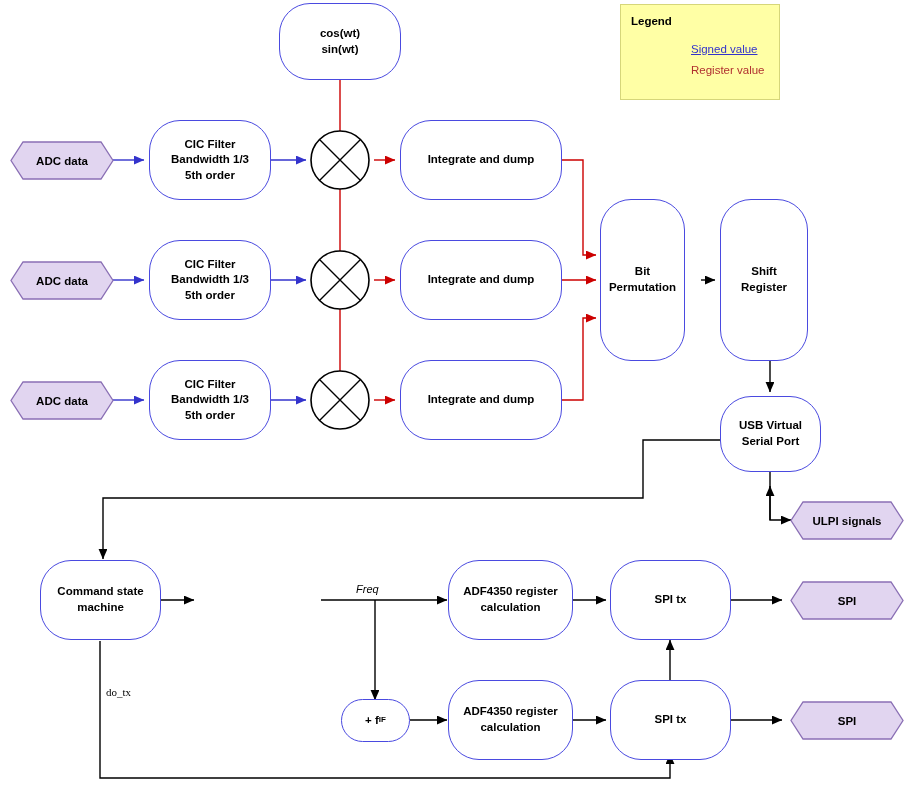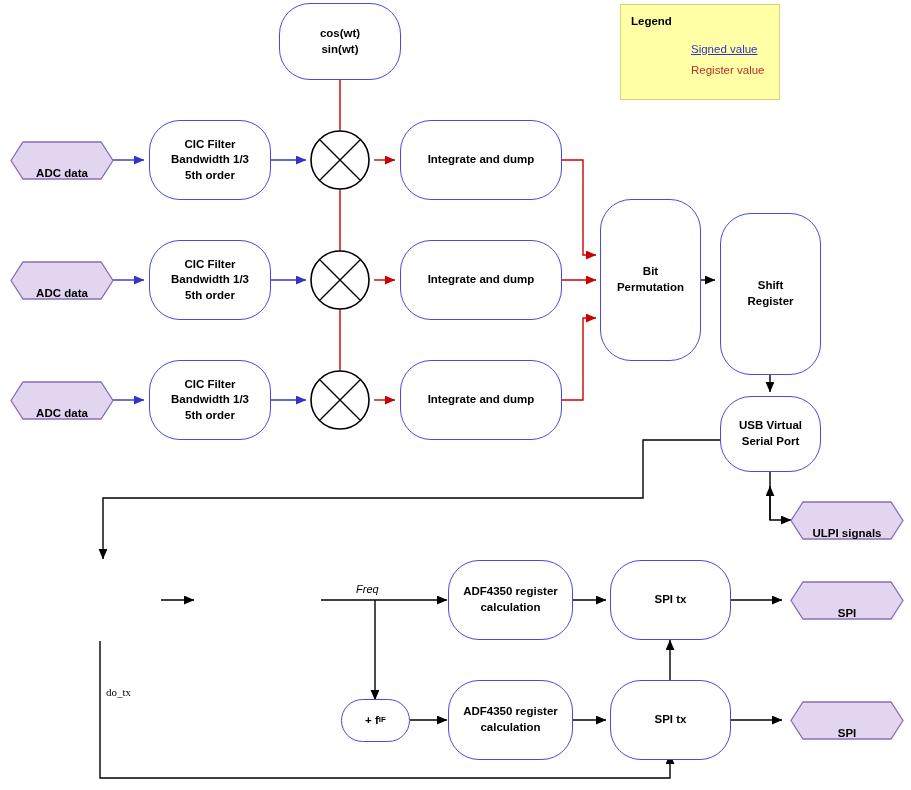--- a/index.html
+++ b/index.html
@@ -47,21 +47,21 @@
     box-sizing: border-box;
   }
   .hexwrap svg {
     position: absolute;
     left: 0;
     top: 0;
   }
   .hexlabel {
     position: absolute;
     left: 0;
-    top: 12px;
+    top: 0;
     width: 100%;
     height: 100%;
     display: flex;
     align-items: center;
     justify-content: center;
     font-size: 11.5px;
     font-weight: bold;
     color: #000000;
     text-align: center;
   }
@@ -221,35 +221,37 @@
 Bandwidth 1/3
 5th order</div>
   <div class="node box" style="left:149px; top:360px; width:122px; height:80px; white-space:pre-line;">CIC Filter
 Bandwidth 1/3
 5th order</div>
 
   <div class="node box" style="left:400px; top:120px; width:162px; height:80px;">Integrate and dump</div>
   <div class="node box" style="left:400px; top:240px; width:162px; height:80px;">Integrate and dump</div>
   <div class="node box" style="left:400px; top:360px; width:162px; height:80px;">Integrate and dump</div>
 
-  <div class="node box" style="left:600px; top:199px; width:101px; height:162px; white-space:pre-line;">Bit
+  <div class="node box" style="left:600px; top:199px; width:85px; height:162px; white-space:pre-line;">Bit
 Permutation</div>
-  <div class="node box" style="left:720px; top:213px; width:101px; height:162px; white-space:pre-line;">Shift
+  <div class="node box" style="left:720px; top:199px; width:88px; height:162px; white-space:pre-line;">Shift
 Register</div>
 
   <div class="node box" style="left:720px; top:396px; width:101px; height:76px; white-space:pre-line;">USB Virtual
 Serial Port</div>
 
   <div class="hexwrap" style="left:790px; top:501px; width:114px; height:39px;">
     <svg width="114" height="39" viewBox="0 0 114 39">
         <polygon points="13,1 101,1 113,19.5 101,38 13,38 1,19.5" fill="#e1d5f0" stroke="#8a6fb5" stroke-width="1.3"></polygon>
       </svg>
     <div class="hexlabel">ULPI signals</div>
   </div>
 
+  <div class="node box" style="left:40px; top:560px; width:121px; height:80px; white-space:pre-line;">Command state
+machine</div>
 
   <div class="node box" style="left:448px; top:560px; width:125px; height:80px; white-space:pre-line;">ADF4350 register
 calculation</div>
   <div class="node box" style="left:448px; top:680px; width:125px; height:80px; white-space:pre-line;">ADF4350 register
 calculation</div>
 
   <div class="node box" style="left:610px; top:560px; width:121px; height:80px;">SPI tx</div>
   <div class="node box" style="left:610px; top:680px; width:121px; height:80px;">SPI tx</div>
 
   <div class="node box" style="left:341px; top:699px; width:69px; height:43px;">

